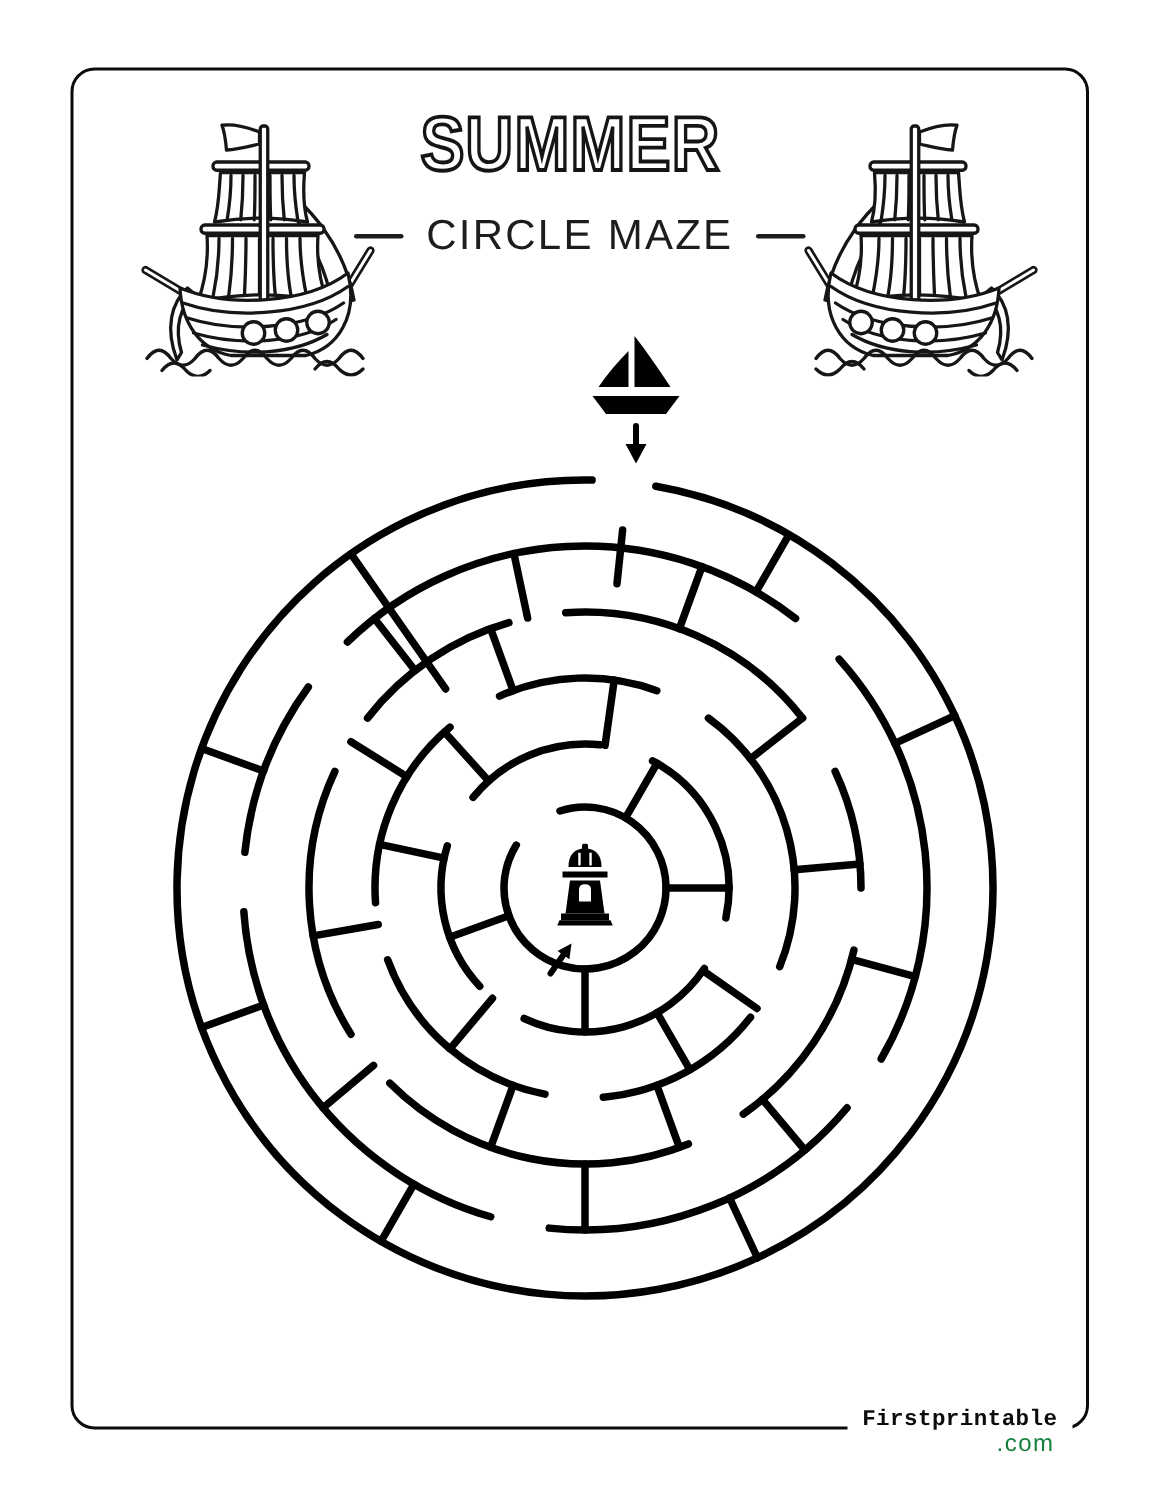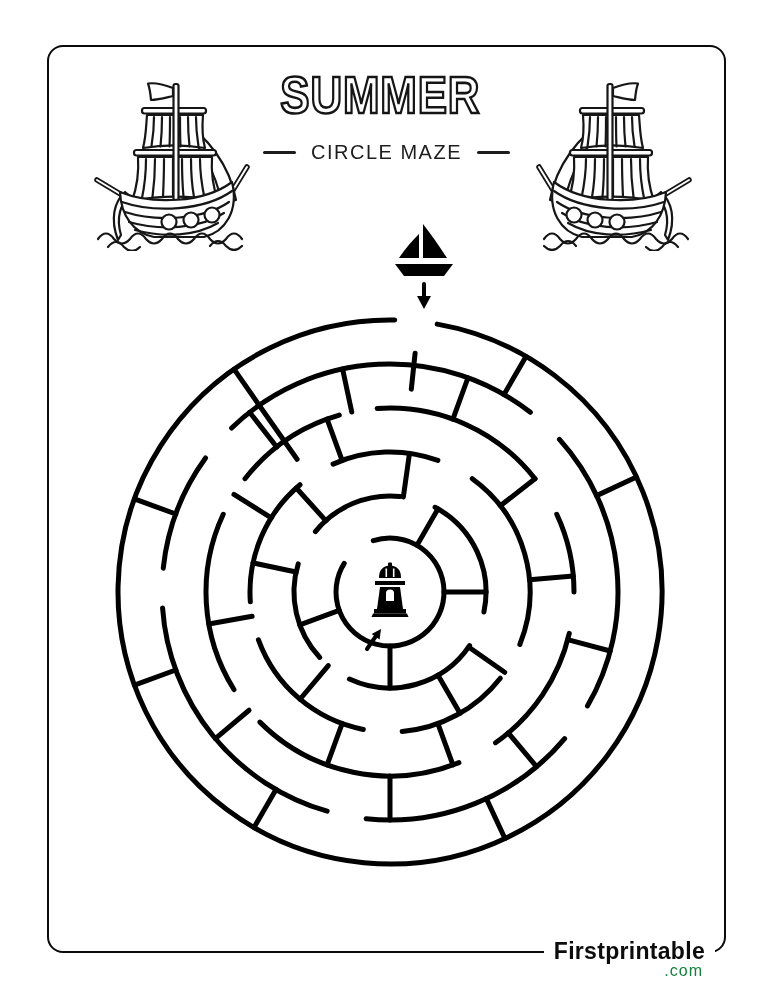--- a/index.html
+++ b/index.html
@@ -28,21 +28,21 @@
     letter-spacing: 1px;
     color: #ffffff;
     -webkit-text-stroke: 2.6px #151515;
   }
   .subtitle-row {
     position: absolute; top: 141px; left: 0; right: 0;
     display: flex; justify-content: center; align-items: center; gap: 15px;
   }
   .subtitle-dash { width: 33px; height: 3px; background: #1d1d1d; border-radius: 2px; }
   .subtitle-text {
-    font-size: 20px; letter-spacing: 1.5px; color: #1d1d1d; font-weight: 400;
+    font-size: 28px; letter-spacing: 1.5px; color: #1d1d1d; font-weight: 400;
   }
   
   .ship { position: absolute; top: 76px; width: 160px; height: 175px; }
   .ship-left { left: 92px; }
   .ship-right { left: 534px; }
   .shipart * { stroke: #161616; stroke-width: 2.2; fill: #ffffff;
                stroke-linecap: round; stroke-linejoin: round; }
   .shipart .nf { fill: none; }
   .shipart .bk { fill: none; stroke-width: 5.5; }
   .shipart .wt { fill: none; stroke: #ffffff; stroke-width: 2; }
@@ -57,21 +57,21 @@
   .maze .lh-w { fill: #ffffff; stroke: none; }
   .maze .lh-rib { stroke: #ffffff; stroke-width: 1.6; fill: none; }
   .maze .goal-line { stroke: #000000; stroke-width: 4; fill: none; stroke-linecap: round; }
   .maze .goal-head { fill: #000000; stroke: none; }
   
   .branding {
     position: absolute; right: 58px; top: 937px;
     background: #ffffff; padding: 2px 10px;
     text-align: right;
   }
-  .brand-name { font-size: 23px; font-weight: 800; color: #0c0c0c; letter-spacing: 0.3px; line-height: 1.1; }
+  .brand-name { font-size: 15px; font-weight: 800; color: #0c0c0c; letter-spacing: 0.3px; line-height: 1.1; font-family: Liberation Mono, monospace; }
   .brand-tld  { font-size: 16px; color: #15803d; letter-spacing: 1px; margin-top: -2px; padding-right: 2px; }
 </style>
 </head>
 <body>
 
 <div class="page">
 
   <div class="page-border"></div>
 
   <svg class="ship ship-left" viewBox="0 0 160 175">

